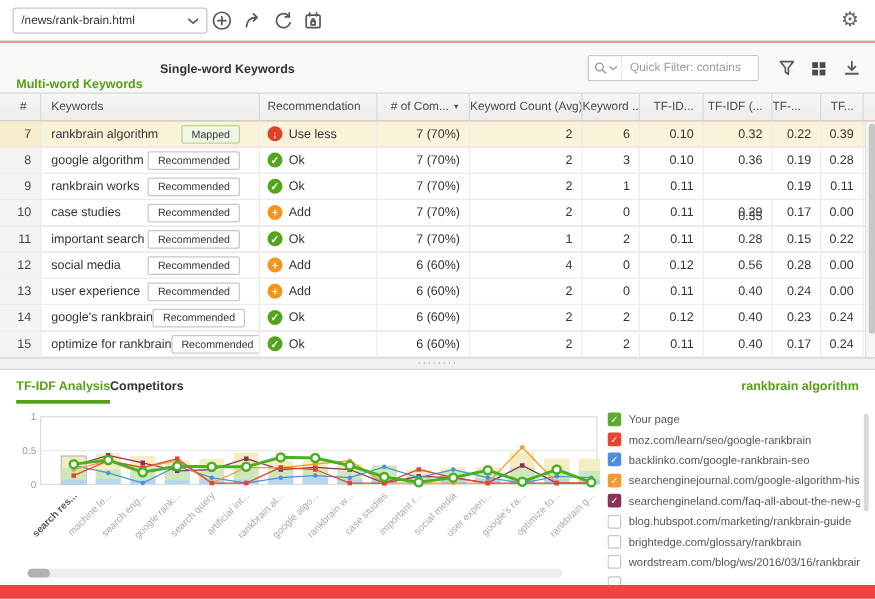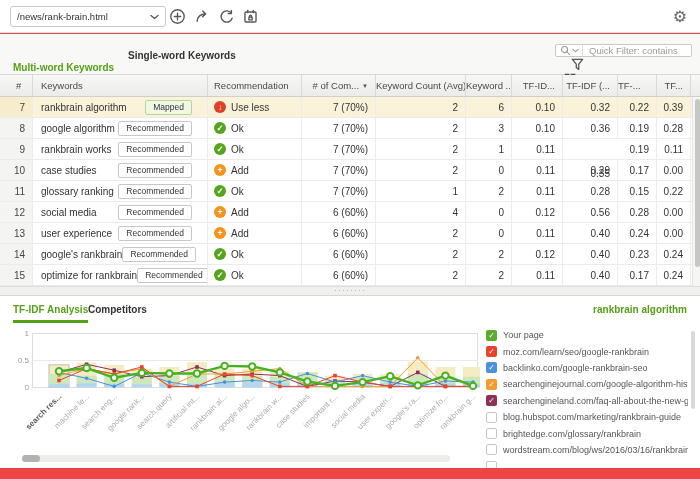--- a/index.html
+++ b/index.html
@@ -19,21 +19,21 @@
   .gear-btn { position: absolute; right: 8px; top: 4px; width: 24px; height: 24px; font-size: 16px;
               color: #666; display: flex; align-items: center; justify-content: center; cursor: pointer; }
   svg.ic { stroke: #585858; fill: none; stroke-width: 1.3; stroke-linecap: round; stroke-linejoin: round; }
 
   
   .tabsbar { position: absolute; left: 0; top: 34px; width: 700px; height: 41px; background: #f8f8f7;
              border-bottom: 1px solid #d8d8d6; }
   .tab { position: absolute; top: 0; height: 41px; line-height: 43px; font-weight: bold; font-size: 10px;
          color: #333; cursor: pointer; border-bottom: 3px solid transparent; }
   .tab.active { color: #56a018; border-bottom-color: #56a018; margin-top: 12px; }
-  .filtergroup { position: absolute; right: 8px; top: 10px; height: 21px; display: flex; align-items: flex-start; flex-direction: column; }
+  .filtergroup { position: absolute; right: 8px; top: 10px; height: 21px; display: flex; align-items: center; }
   .searchbox { display: flex; align-items: stretch; height: 21px; border: 1px solid #c9c9c7; background: #fff;
                border-radius: 2px; }
   .search-left { width: 27px; display: flex; align-items: center; justify-content: center; gap: 1px;
                  border-right: 1px solid #e2e2e0; cursor: pointer; }
   .searchbox input { border: 0; outline: none; width: 108px; font-size: 9.5px; padding: 0 6px;
                      font-family: "Liberation Sans", sans-serif; color: #333; }
   .searchbox input::placeholder { color: #9b9b99; }
   .fbtn { width: 22px; height: 21px; display: flex; align-items: center; justify-content: center; cursor: pointer; }
   .fbtn.m1 { margin-left: 11px; } .fbtn.m2 { margin-left: 4px; }
 
@@ -251,21 +251,21 @@
         <div class="td num" style="width: 90px;">2</div>
         <div class="td num" style="width: 46px;">0</div>
         <div class="td num" style="width: 51px;">0.11</div>
         <div class="td num" style="width: 55px;">0.29</div>
         <div class="td num" style="width: 39px;">0.17</div>
         <div class="td num" style="width: 34px;">0.00</div>
       </div>
       <div class="tr">
         <div class="td rownum" style="width: 33px;">11</div>
         <div class="td kw" style="width: 175px;">
-          <span>glossary ranking</span>
+          <span>important search</span>
           <span class="statusbtn recommended">Recommended</span>
         </div>
         <div class="td rec" style="width: 94px;">
           <span class="recicon" style="background: rgb(84, 164, 29);">✓</span>
           <span>Ok</span>
         </div>
         <div class="td num" style="width: 74px;">7 (70%)</div>
         <div class="td num" style="width: 90px;">1</div>
         <div class="td num" style="width: 46px;">2</div>
         <div class="td num" style="width: 51px;">0.11</div>

